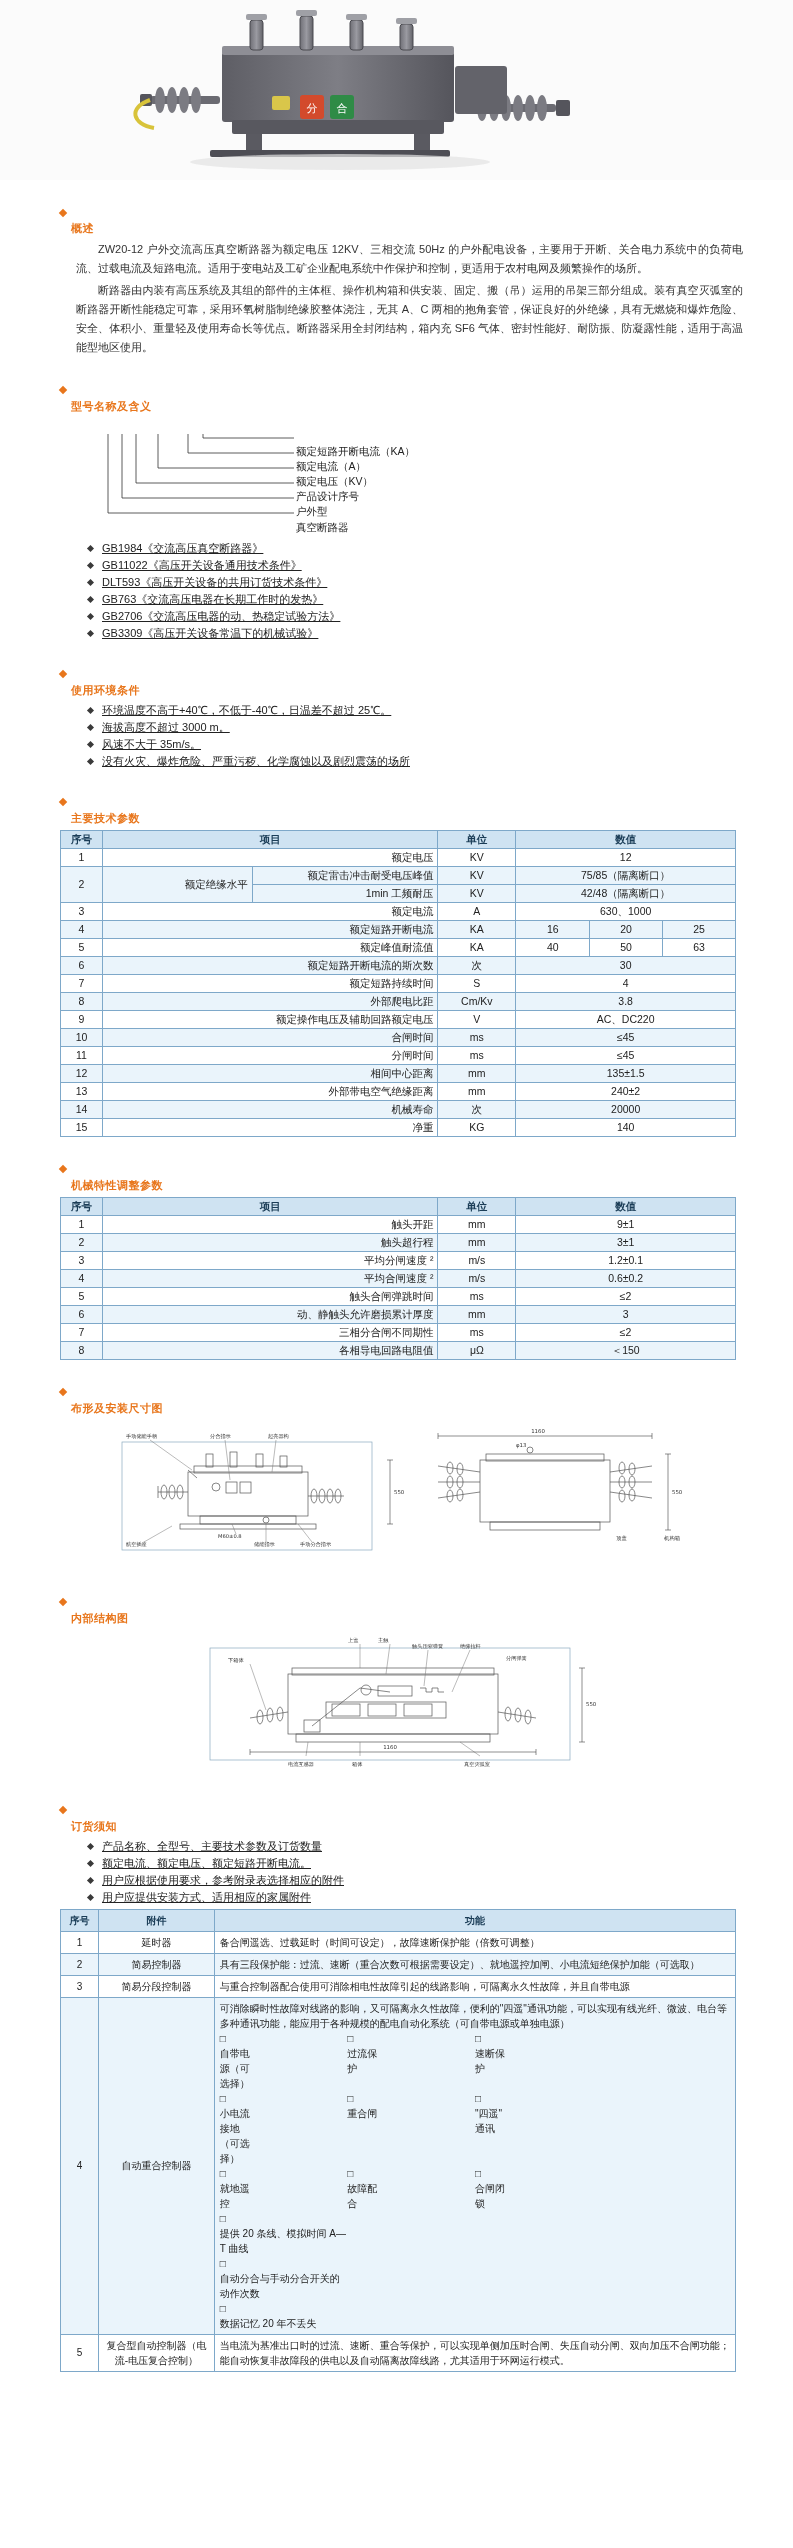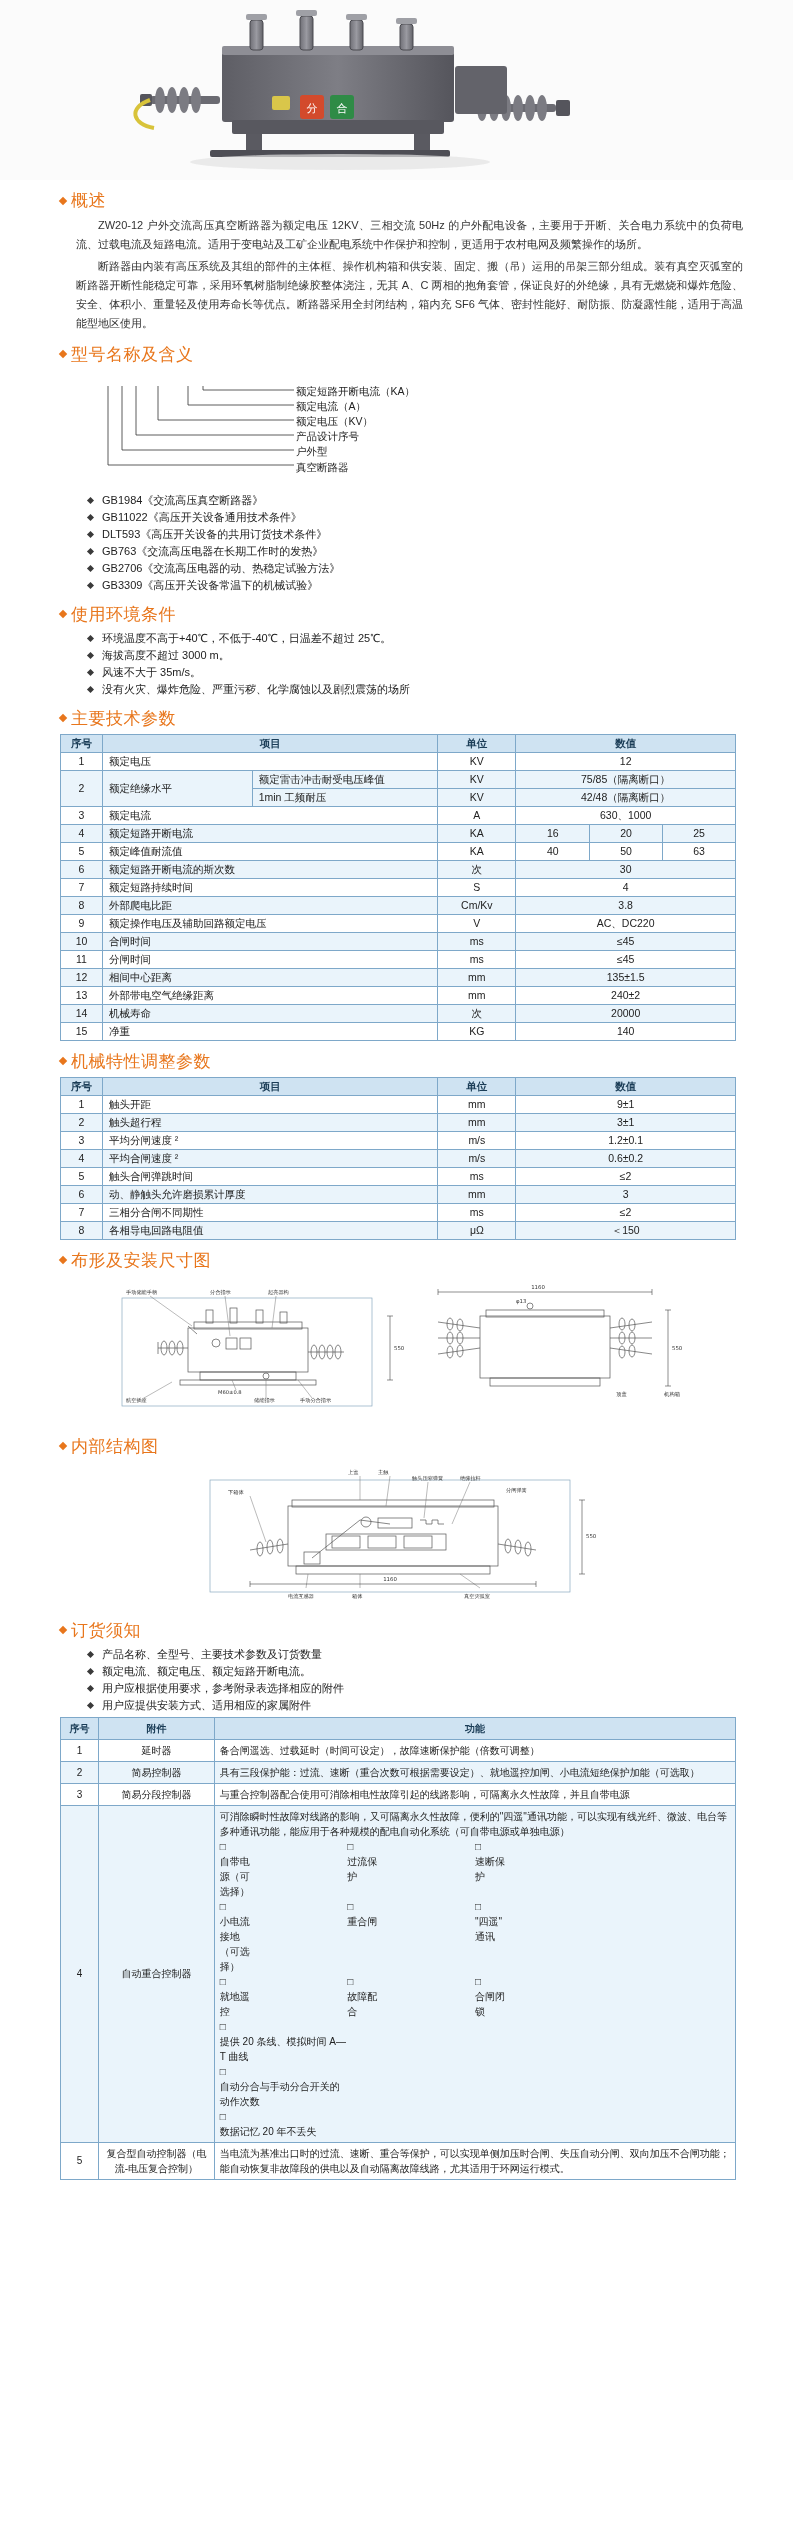--- a/index.html
+++ b/index.html
@@ -23,41 +23,41 @@
 
   
   .sec-head {
     display:flex; align-items:center; gap:5px;
     margin: 9px 0 4px 60px;
   }
   .sec-head .bullet {
     width:6px; height:6px; background:#e8761c; display:inline-block;
     transform: rotate(45deg);
   }
-  .sec-head .t { font-size:17px; color:#e8761c; font-weight:normal; letter-spacing:0.5px;}
+  .sec-head .t { font-size:11px; color:#e8761c; font-weight:bold; letter-spacing:0.5px;margin-top:32px;}
 
   .body-text {
     margin: 0 42px 0 76px;
     line-height: 1.75;
     text-align: justify;
     font-size: 11px;
     color:#333;
   }
   .body-text p { margin: 0 8px 2px 0; text-indent: 2em; }
 
   
   .model-wrap { margin: 4px 0 0 100px; position: relative; height: 120px; }
   .model-chars { font-size:13px; letter-spacing:2px; color:#222; }
   .model-chars span { display:inline-block; }
   .mdl-svg { position:absolute; left:0; top:0; }
-  .mdl-labels { position:absolute; left:196px; top:14px; font-size:10.5px; line-height:15.2px; color:#222;}
+  .mdl-labels { position:absolute; left:196px; top:26px; font-size:10.5px; line-height:15.2px; color:#222;}
   .mdl-labels div { white-space: nowrap; }
 
   
-  ul.dlist { list-style:none; margin: 2px 12px 0 86px; padding:0; }
+  ul.dlist { list-style:none; margin: 2px 12px 0 86px; padding:0;text-decoration:underline; }
   ul.dlist li { position:relative; padding-left:16px; line-height:17px; font-size:11px; }
   ul.dlist li:before {
     content:""; position:absolute; left:2px; top:6px; width:5px; height:5px;
     background:#3a3a3a; transform: rotate(45deg);
   }
 
   
   table.gt {
     border-collapse: collapse;
     margin: 3px 0 0 60px;
@@ -68,21 +68,21 @@
     border: 1px solid #7ea8c9;
     padding: 2px 4px;
     text-align: center;
     height: 17px;
     line-height: 13px;
   }
   table.gt thead th {
     background: #cfe3f2; font-weight: bold; color:#1b3d57;
   }
   table.gt tbody tr.alt td { background:#eaf4fb; }
-  table.gt td.l { text-align:left; padding-left:6px; }
+  table.gt td.l { text-align:right; padding-left:6px; }
 
   
   table.acc { border-collapse:collapse; margin: 3px 0 0 60px; width:676px; font-size:10px; }
   table.acc th, table.acc td { border:1px solid #7ea8c9; padding:3px 5px; vertical-align: top; line-height:15px;}
   table.acc thead th { background:#cfe3f2; text-align:center; font-weight:bold; color:#1b3d57;}
   table.acc td.c { text-align:center; vertical-align: middle;}
   table.acc tbody tr.alt td { background:#eaf4fb; }
   table.acc .sub { display:block; }
   table.acc .two { display:flex; flex-wrap:wrap; }
   table.acc .two span { width:25%; display:block; }

